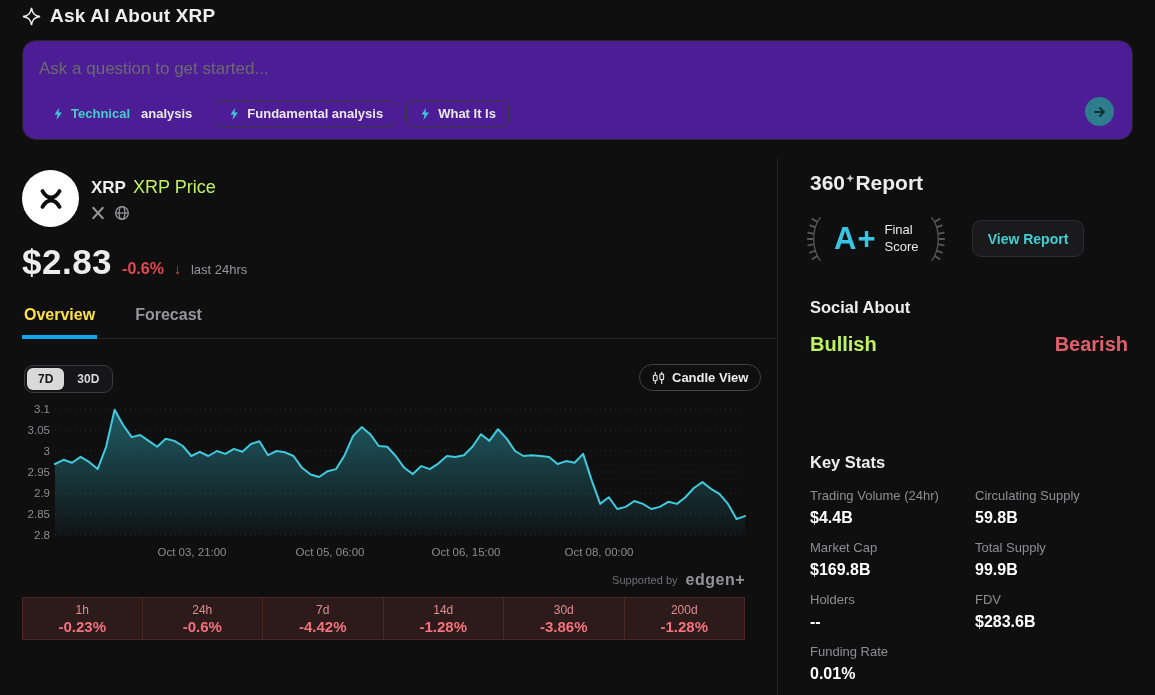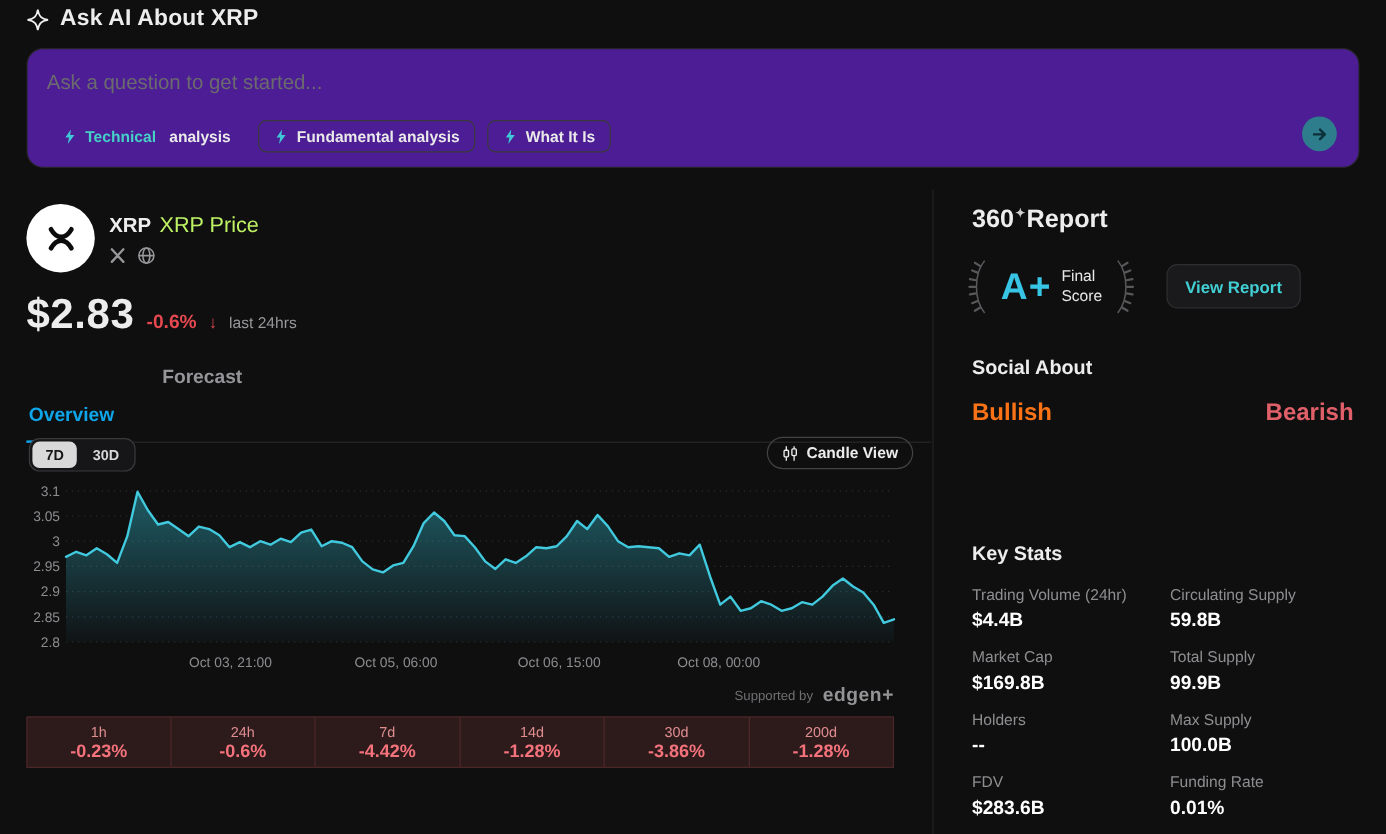--- a/index.html
+++ b/index.html
@@ -39,21 +39,21 @@
 
   .price-row { position:absolute; left:22px; top:242px; display:flex; align-items:baseline; gap:10px; }
   .price { font-size:35px; font-weight:800; letter-spacing:.5px; }
   .change { font-size:16px; font-weight:800; color:#e5484f; }
   .change-arrow { font-size:14px; font-weight:800; color:#e5484f; }
   .change-note { font-size:13px; color:#97979a; }
 
   
   .tabs { position:absolute; left:22px; top:302px; width:754px; display:flex; gap:36px; border-bottom:1px solid #27272a; }
   .tab { font-size:16px; font-weight:700; color:#96969a; padding:4px 2px 11px; cursor:pointer; }
-  .tab.active { color:#0ea5e9; border-bottom:2px solid #0ea5e9; margin-bottom:-1px;margin-top:32px; }
+  .tab.active { color:#fde047; border-bottom:4px solid #0ea5e9; margin-bottom:-1px; }
 
   
   .range-toggle { position:absolute; left:24px; top:365px; display:inline-flex; gap:2px; padding:2px;
     background:#161618; border:1px solid #3a3a3d; border-radius:9px; }
   .range-seg { font-size:12px; font-weight:800; color:#d8d8da; padding:4px 11px; border-radius:6px; cursor:pointer; }
   .range-seg.active { background:#d9d9d9; color:#161616; }
   .candle-btn { position:absolute; left:639px; top:364px; height:27px; display:flex; align-items:center; gap:7px;
     padding:0 12px; border:1px solid #434346; border-radius:14px; background:transparent;
     color:#ececec; font-size:13px; font-weight:700; cursor:pointer; }
 
@@ -81,21 +81,21 @@
   .report-sup { font-size:10px; color:#cfcfcf; vertical-align:super; margin:0 1px; }
   .score-block { position:absolute; left:806px; top:208px; display:flex; align-items:center; gap:8px; height:62px; }
   .grade { font-size:31px; font-weight:800; color:#38c4e4; letter-spacing:1px; }
   .score-label { font-size:13px; color:#e8e8e8; line-height:1.3; }
   .view-report-btn { position:absolute; left:972px; top:220px; width:112px; height:37px;
     background:#1a1a1c; border:1px solid #2e2e31; border-radius:9px;
     color:#41cfd4; font-size:14px; font-weight:700; display:flex; align-items:center; justify-content:center; cursor:pointer; }
 
   .social-title { position:absolute; left:810px; top:298px; font-size:16.5px; font-weight:800; }
   .sentiment-row { position:absolute; left:810px; top:333px; width:318px; display:flex; justify-content:space-between; }
-  .bullish-label { font-size:20px; font-weight:800; color:#f97316; }
+  .bullish-label { font-size:20px; font-weight:800; color:#bef264; }
   .bearish-label { font-size:20px; font-weight:800; color:#e0606a; }
   .hype-bar-row { position:absolute; left:810px; top:369px; width:318px; display:flex; align-items:center; gap:7px; }
   .hype-pct-bull { font-size:15px; font-weight:700; color:#2ecc85; }
   .hype-pct-bear { font-size:15px; font-weight:700; color:#e0606a; }
   .hype-bar { position:relative; flex:1; height:15px; }
   .hype-green { position:absolute; left:0; top:0; height:100%; background:#1fb473; border-radius:4px 0 0 4px;
     clip-path:polygon(0 0, 100% 0, calc(100% - 9px) 100%, 0 100%); }
   .hype-red { position:absolute; right:0; top:0; height:100%; background:#cf6d6d; border-radius:0 4px 4px 0;
     clip-path:polygon(9px 0, 100% 0, 100% 100%, 0 100%); }
 
@@ -328,24 +328,20 @@
     </div>
     <div>
       <div class="stat-label">Total Supply</div>
       <div class="stat-value">99.9B</div>
     </div>
     <div>
       <div class="stat-label">Holders</div>
       <div class="stat-value">--</div>
     </div>
     <div>
-      <div class="stat-label">Max Supply</div>
-      <div class="stat-value">100.0B</div>
-    </div>
-    <div>
       <div class="stat-label">FDV</div>
       <div class="stat-value">$283.6B</div>
     </div>
     <div>
       <div class="stat-label">Funding Rate</div>
       <div class="stat-value">0.01%</div>
     </div>
   </div>
 
 </div>

